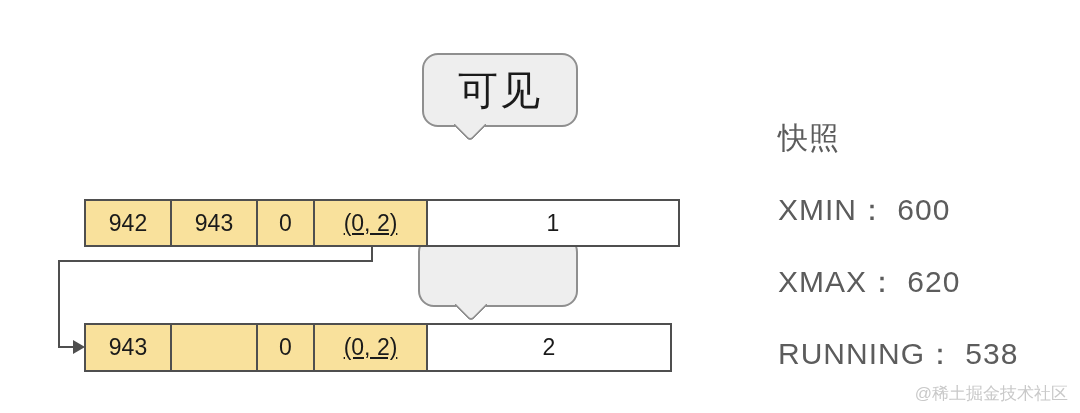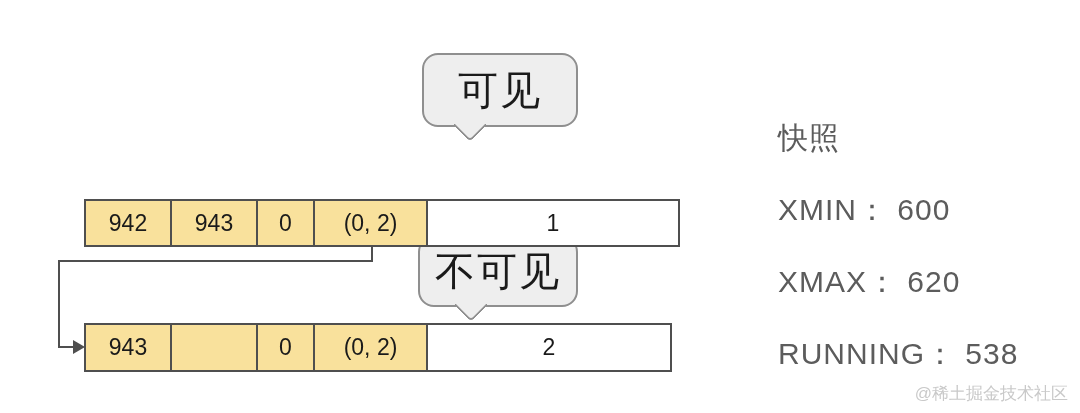--- a/index.html
+++ b/index.html
@@ -41,21 +41,21 @@
     font-size: 23px;
     color: var(--cell-text, #1a1a1a);
     border-right: 2px solid var(--cell-border, #4f4f4f);
     box-sizing: border-box;
     white-space: nowrap;
   }
   .cell.yellow { background: var(--cell-fill, #f9e19c); }
   .c1 { width: 86px; }
   .c2 { width: 86px; }
   .c3 { width: 57px; }
-  .c4 { width: 113px; }
+  .c4 { width: 113px; text-decoration: underline; }
   .c5 { flex: 1; background: #ffffff; border-right: none; }
 
   
   .bubble {
     position: absolute;
     background: var(--bubble-fill, #eeeeee);
     border: 2px solid var(--bubble-border, #8f8f8f);
     border-radius: 16px;
     box-sizing: border-box;
     display: flex;
@@ -119,21 +119,20 @@
     <path d="M372 199 L372 261 L59 261 L59 347 L74 347" fill="none" stroke="var(--connector, #4F4F4F)" stroke-width="2"></path>
     <polygon points="73,340 85,347 73,354" fill="var(--connector, #4F4F4F)"></polygon>
   </svg>
 
   <div class="bubble bubble-1">
     <span class="bubble-label">可见</span>
     <span class="tail"></span>
   </div>
 
   <div class="bubble bubble-2">
-    <span class="bubble-label">不可见</span>
     <span class="tail"></span>
   </div>
 
   <div class="tuple-row row-1">
     <div class="cell yellow c1">942</div>
     <div class="cell yellow c2">943</div>
     <div class="cell yellow c3">0</div>
     <div class="cell yellow c4">(0, 2)</div>
     <div class="cell c5">1</div>
   </div>

